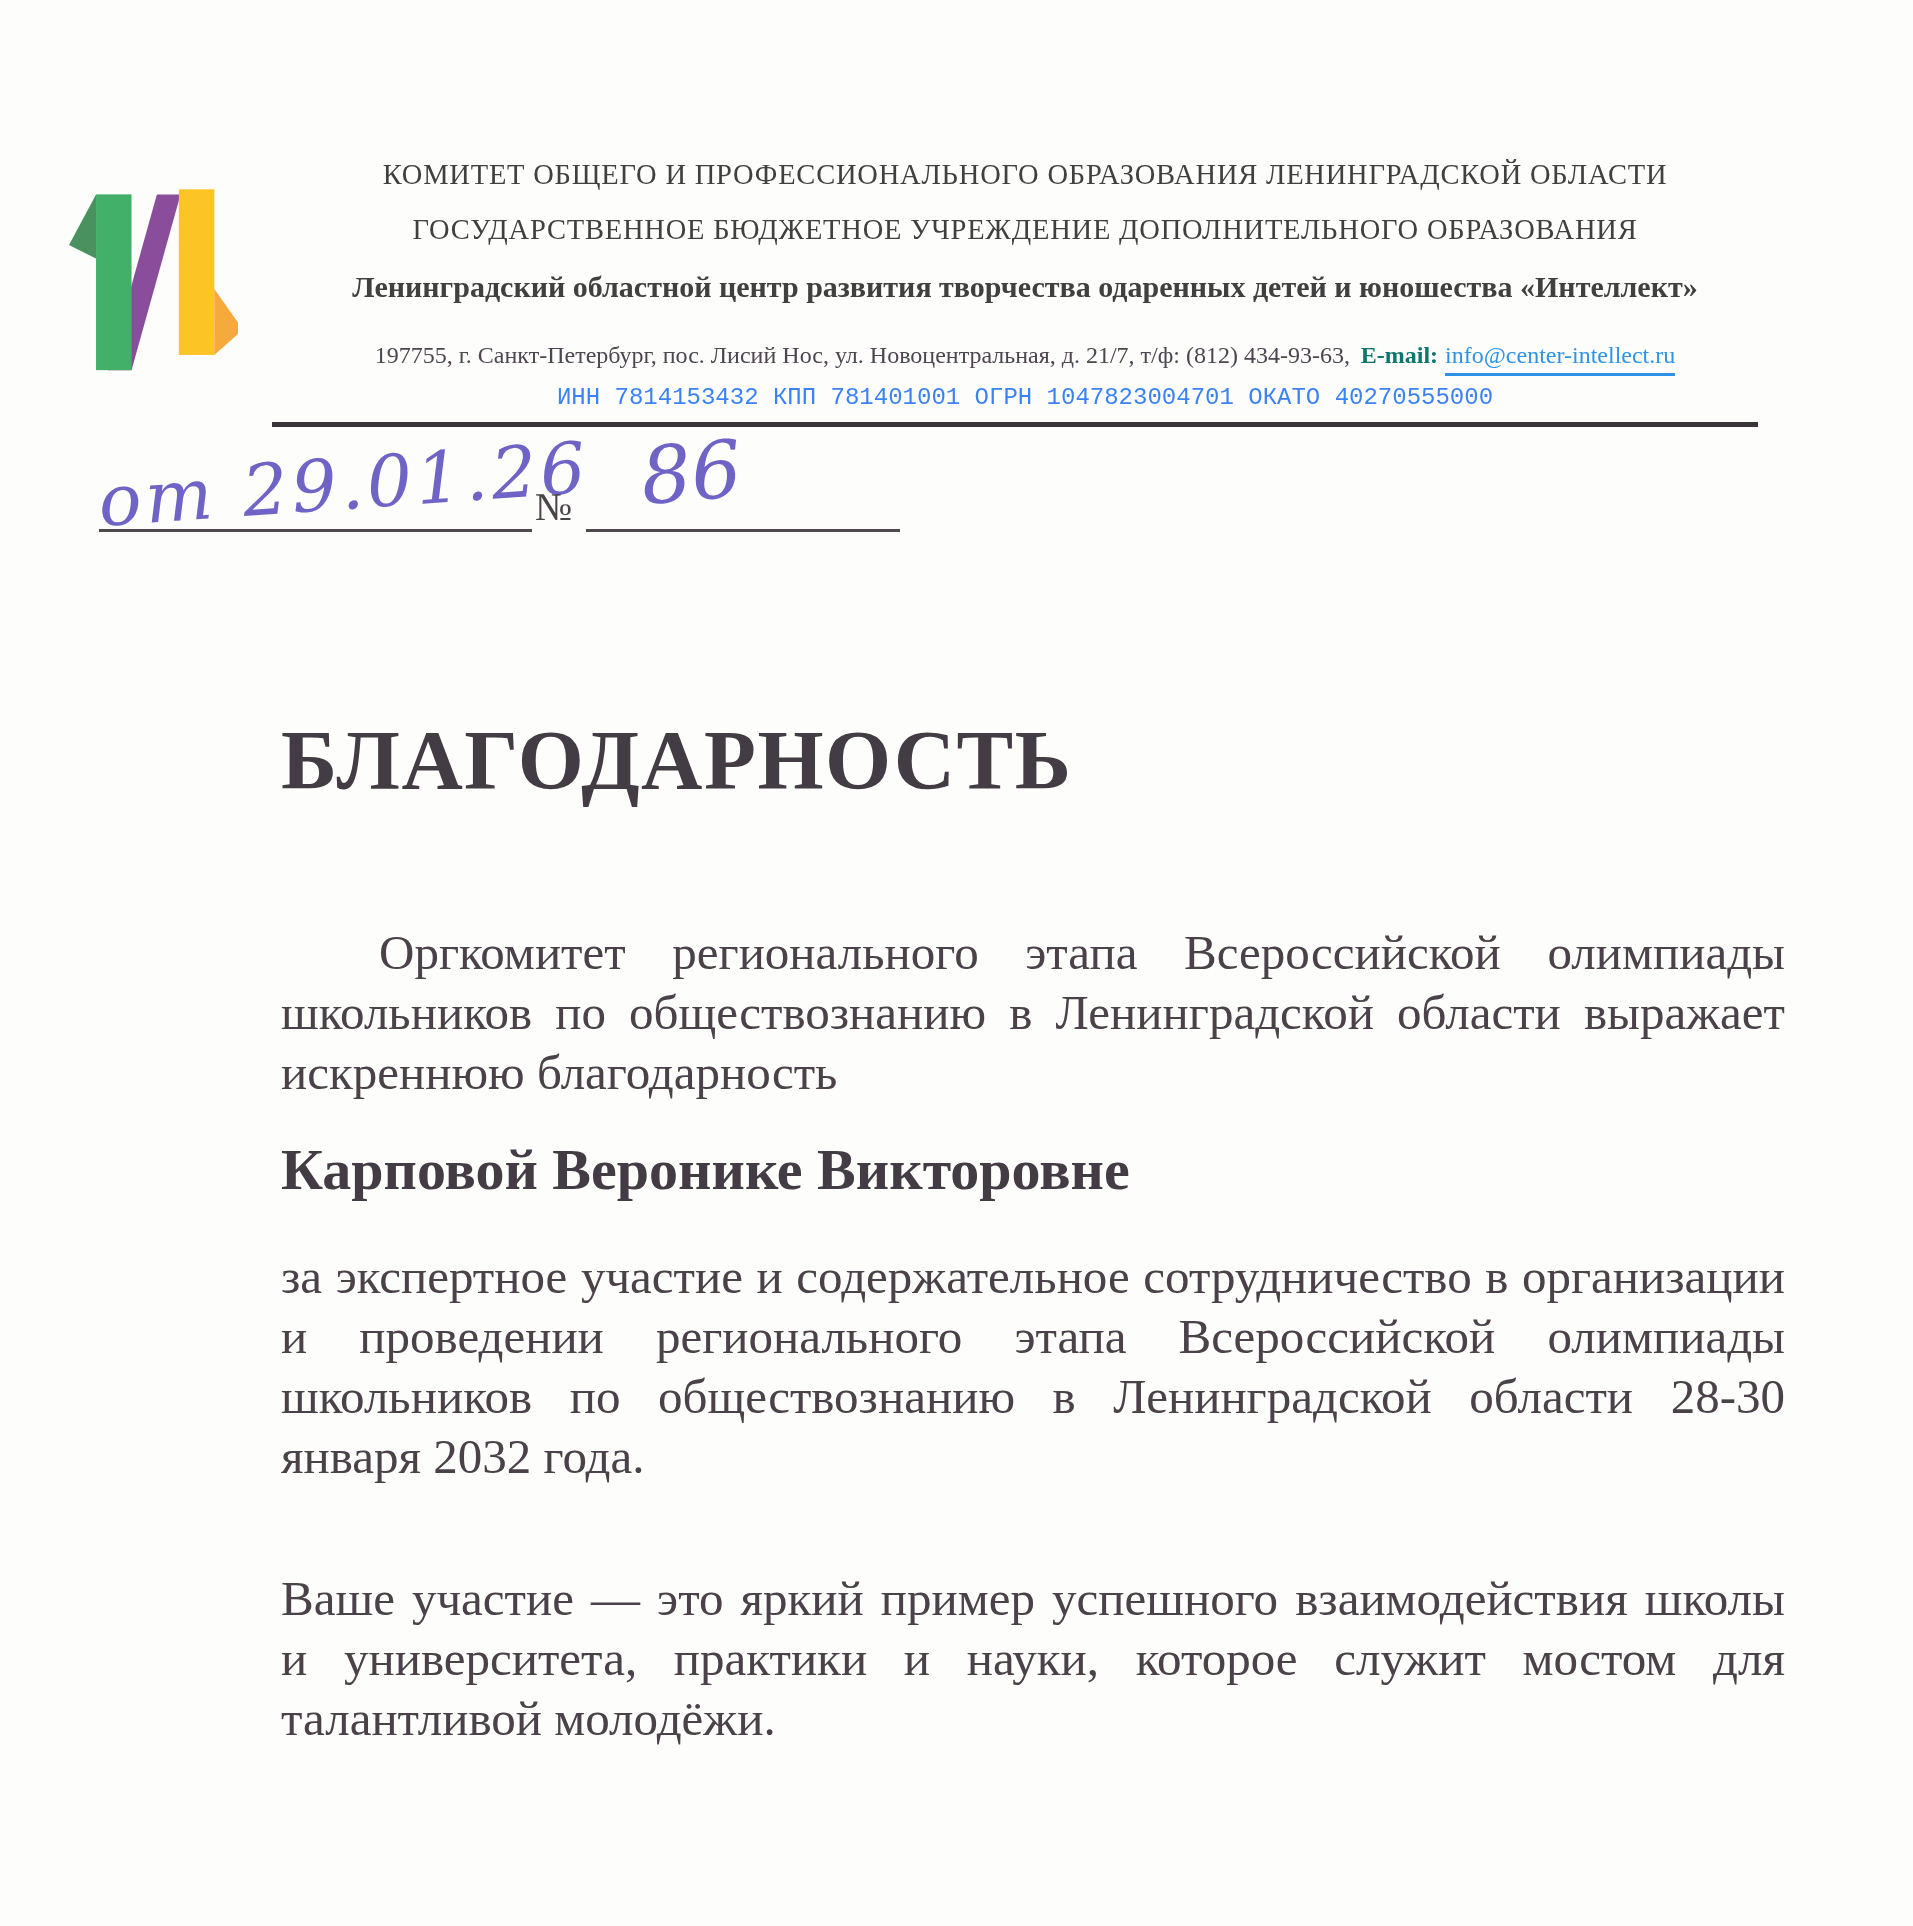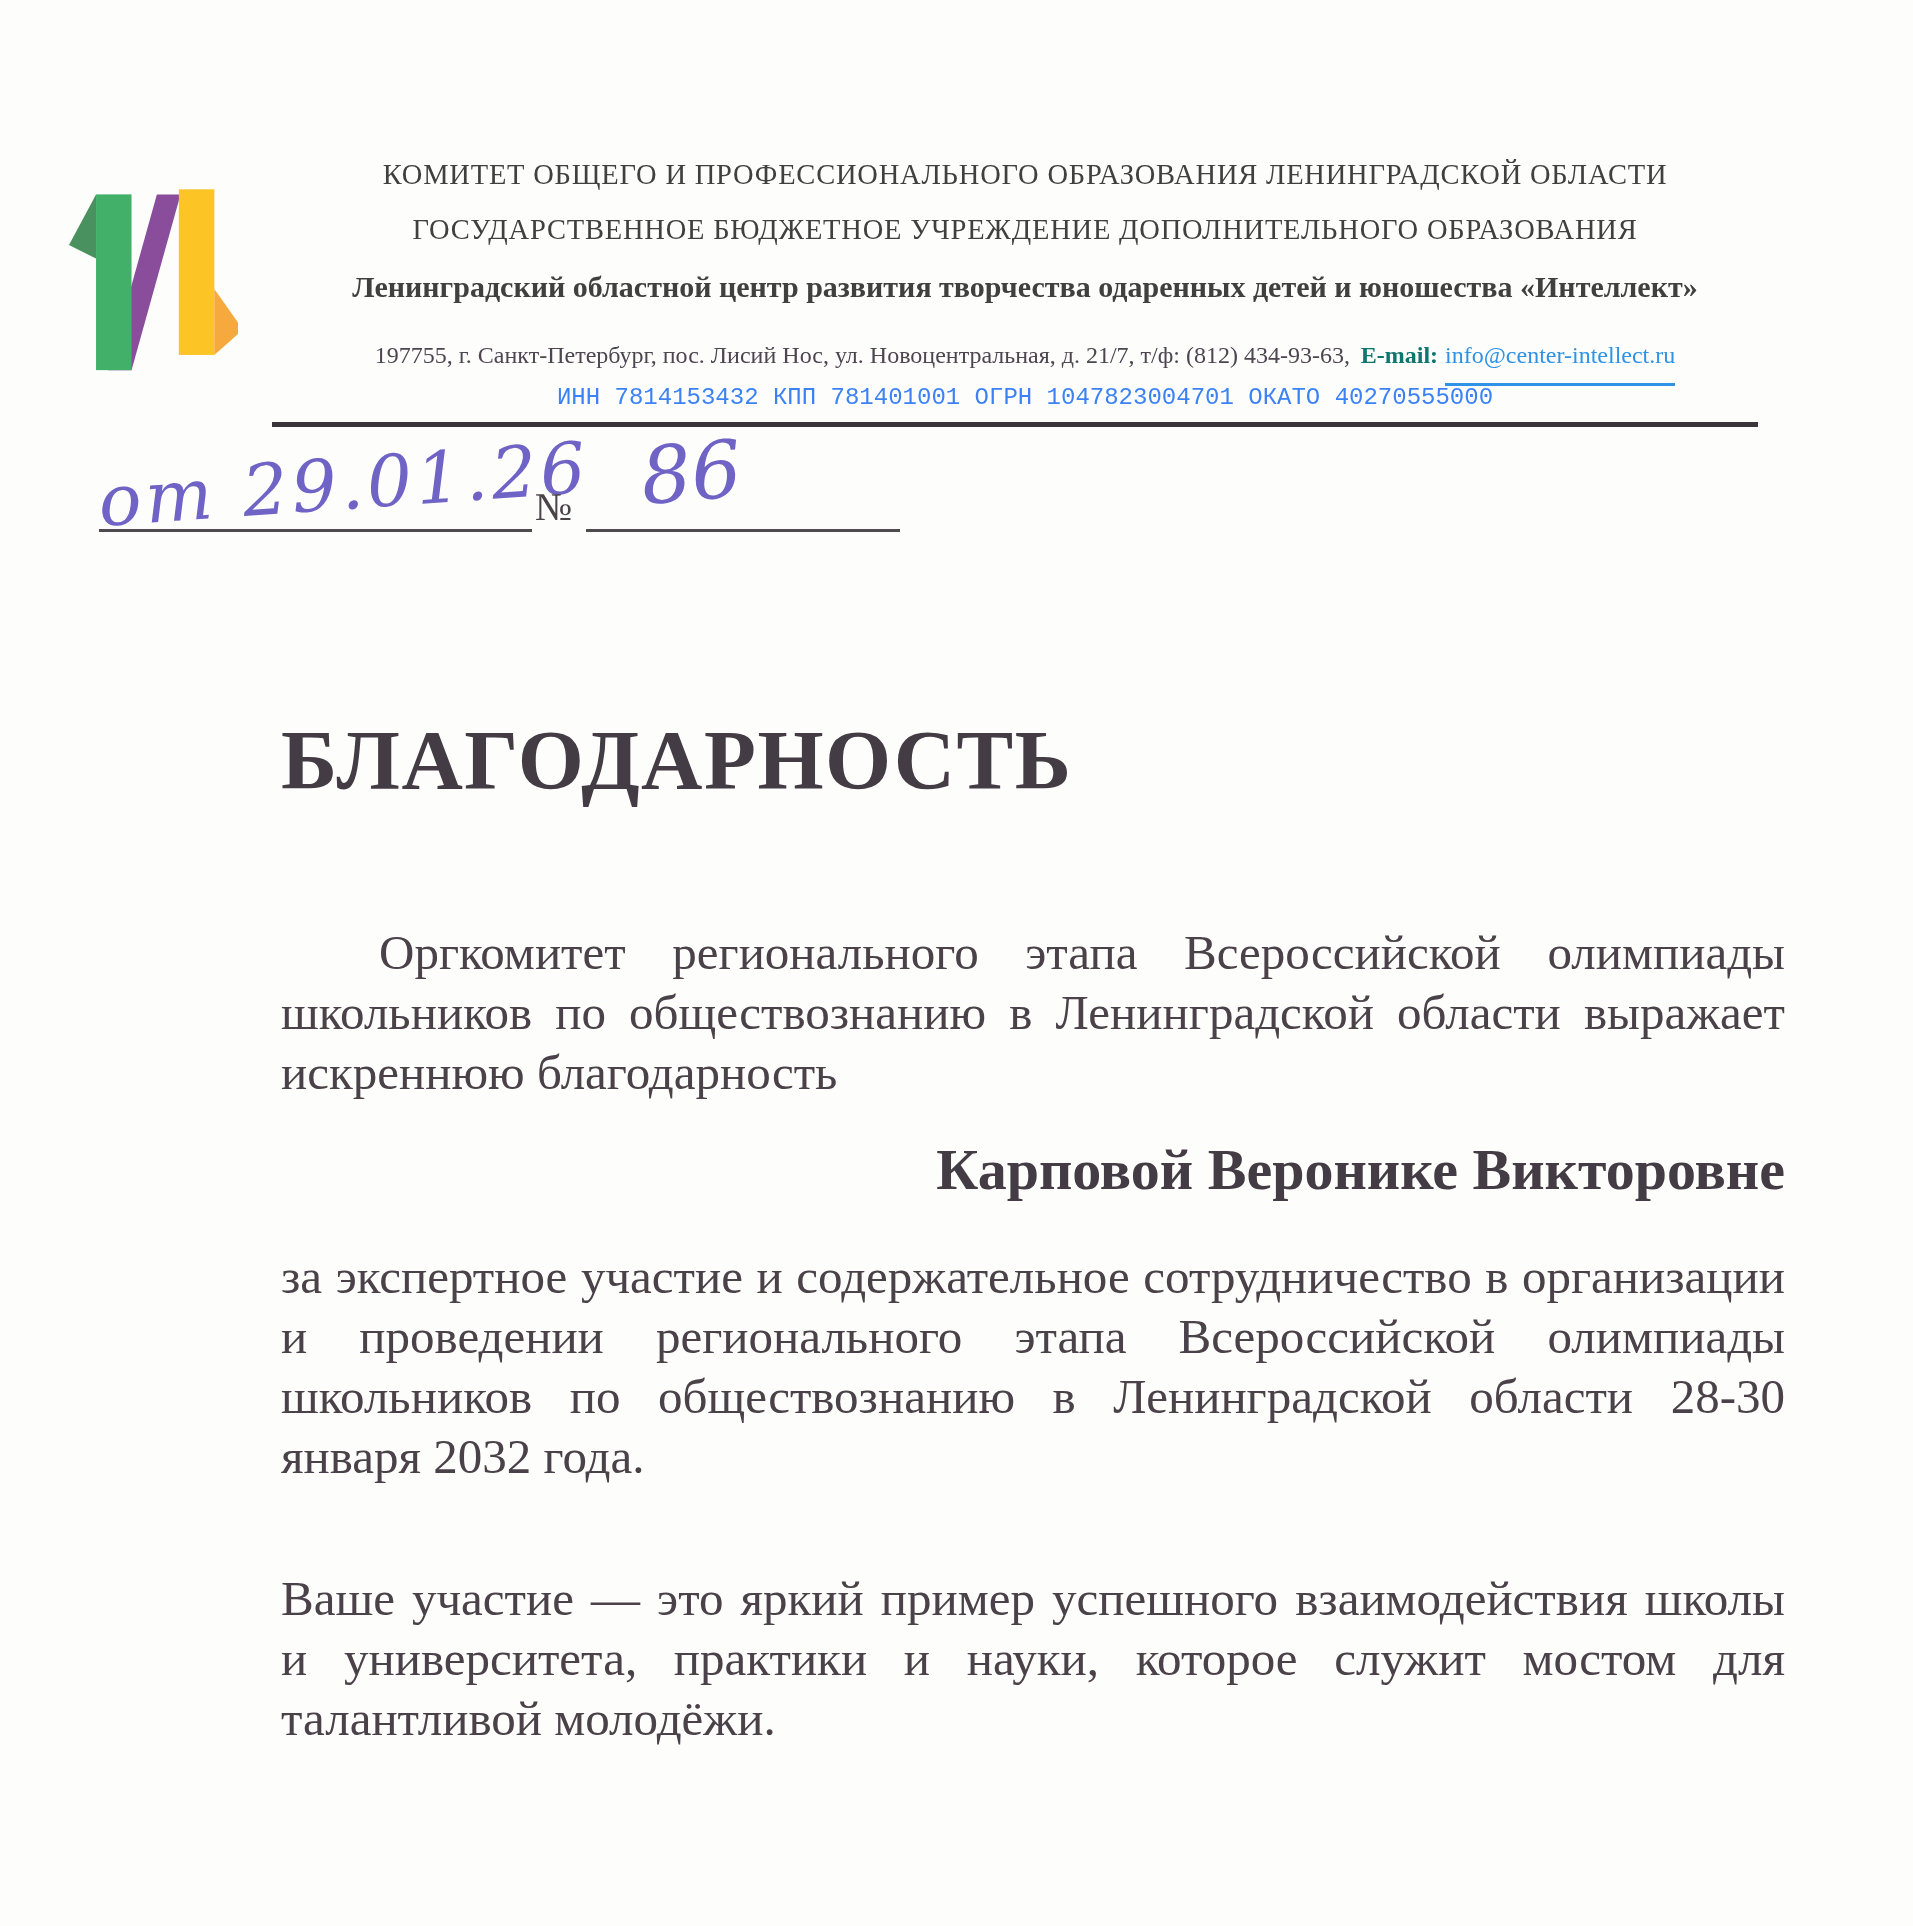--- a/index.html
+++ b/index.html
@@ -13,41 +13,41 @@
   }
   .abs{position:absolute;}
   
   .header-text{left:247px;top:0;width:1556px;text-align:center;}
   .org-line{white-space:nowrap;color:#404040;}
   .org-line1{top:159px;font-size:28.5px;letter-spacing:0.8px;}
   .org-line2{top:214px;font-size:28.5px;letter-spacing:0.8px;}
   .org-line3{top:270px;font-size:30px;font-weight:bold;}
   .addr-line{top:342px;font-size:24px;white-space:nowrap;color:#4d4550;}
   .addr-line .email-label{font-weight:bold;color:#0f766e;margin-left:10.8px;}
-  .addr-line .email{color:#2e93e6;text-decoration:none;border-bottom:3.9px solid #2e93e6;padding-bottom:15px;margin-left:7px;text-align:right;}
+  .addr-line .email{color:#2e93e6;text-decoration:none;border-bottom:3.9px solid #2e93e6;padding-bottom:5px;margin-left:7px;text-align:right;}
   .requisites{top:384px;font-size:24px;white-space:nowrap;color:#3b82f6;font-family:Liberation Mono, monospace;}
   .rule{left:272px;top:422px;width:1486px;height:5px;background:#3a3539;}
   
   .handwriting{
     font-family:"DejaVu Serif", serif;
     font-style:italic;
     color:#6f63c6;
     white-space:nowrap;
   }
   .ref-date{left:98px;top:443px;font-size:71px;transform:rotate(-4deg);letter-spacing:3.9px;}
   .ref-no{left:535px;top:484px;font-size:39px;color:#4a4449;}
   .ref-num{left:641px;top:427px;font-size:79px;transform:rotate(-5deg);}
   .ref-underline{top:529px;height:2.7px;background:#4f4a4e;}
   .ref-underline.u1{left:99px;width:433px;}
   .ref-underline.u2{left:586px;width:314px;}
   
   .title{left:281px;top:711px;width:1506px;text-align:left;font-size:85px;font-weight:bold;letter-spacing:1.5px;color:#443c44;white-space:nowrap;}
   .body-block{left:281px;width:1504px;font-size:49px;line-height:60px;text-align:justify;text-align-last:left;}
   .p1{top:923px;text-indent:98px;}
-  .recipient{left:281px;top:1136px;width:1504px;text-align:right;font-size:58px;font-weight:bold;color:#443c44;white-space:nowrap;}
+  .recipient{left:281px;top:1136px;width:1504px;text-align:left;font-size:58px;font-weight:bold;color:#443c44;white-space:nowrap;}
   .p2{top:1247px;}
   .p3{top:1569px;}
 </style>
 </head>
 <body>
 
 <div class="page">
 
   <svg class="abs" style="left:69px;top:180px;width:169px;height:191px" viewBox="0 0 100 112" aria-hidden="true">
     <polygon points="52,8 66,8 37,112 23,112" fill="#8a4d9c"></polygon>

